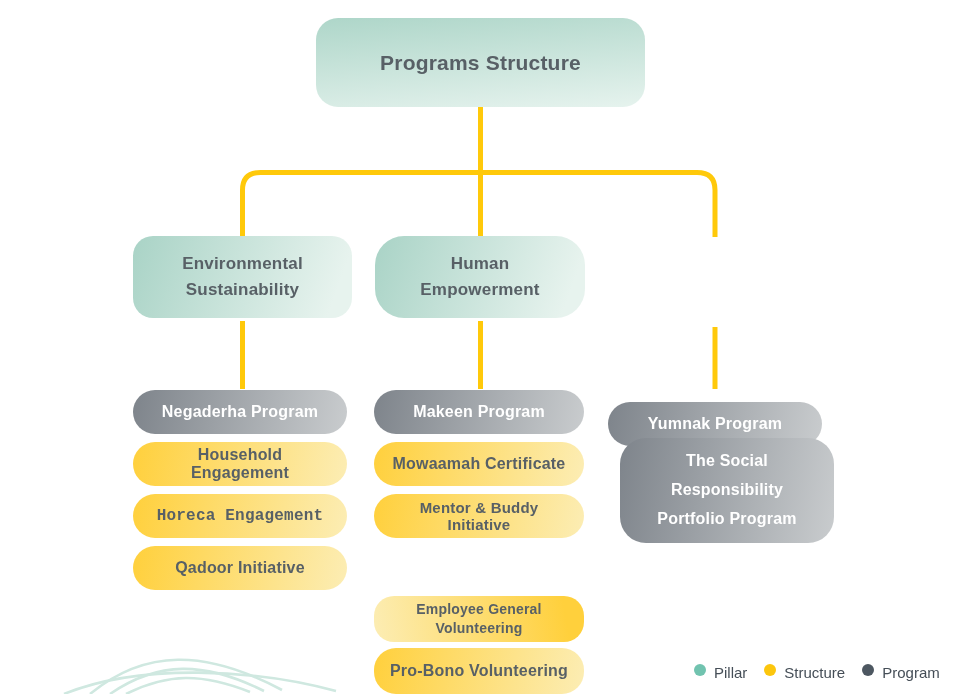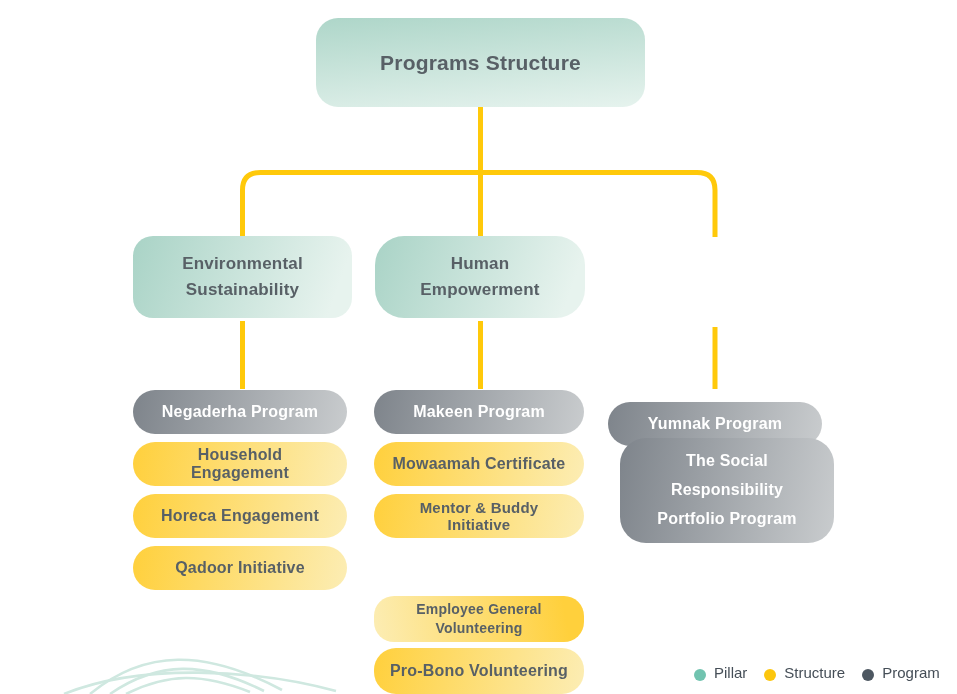--- a/index.html
+++ b/index.html
@@ -31,21 +31,21 @@
   }
   .initiative.rev{
     background:linear-gradient(260deg,#ffd03c 10%,#fcedb4 100%);
   }
   .two-line{font-size:14px;line-height:1.35;}
   .big-gray{border-radius:26px;line-height:1.8;}
   .legend{
     position:absolute;left:694px;top:664px;display:flex;align-items:center;gap:17px;
     font-size:15px;color:#454e57;font-weight:400;
   }
-  .legend-item{display:flex;align-items:flex-end;gap:8px;}
+  .legend-item{display:flex;align-items:flex-start;gap:8px;}
   .dot{width:12px;height:12px;border-radius:50%;display:inline-block;}
 </style>
 </head>
 <body>
 
 <div class="canvas">
 
   <svg class="layer" width="957" height="694">
     <g fill="none" stroke="#ffc90a" stroke-width="5">
       <path d="M480.5 107 L480.5 237"></path>
@@ -65,21 +65,21 @@
     </g>
   </svg>
 
   <div class="node root" style="left:316px;top:18px;width:329px;height:89px;">Programs Structure</div>
 
   <div class="node pillar" style="left:133px;top:236px;width:219px;height:82px;">Environmental Sustainability</div>
   <div class="node pillar" style="left:375px;top:236px;width:210px;height:82px;border-radius:29px;">Human Empowerment</div>
 
   <div class="node program" style="left:133px;top:390px;width:214px;height:44px;">Negaderha Program</div>
   <div class="node initiative" style="left:133px;top:442px;width:214px;height:44px;">Household Engagement</div>
-  <div class="node initiative" style="left:133px;top:494px;width:214px;height:44px;">Horeca Engagement</div>
+  <div class="node initiative" style="left:133px;top:494px;width:214px;height:44px;font-family:Liberation Mono, monospace;">Horeca Engagement</div>
   <div class="node initiative" style="left:133px;top:546px;width:214px;height:44px;">Qadoor Initiative</div>
 
   <div class="node program" style="left:374px;top:390px;width:210px;height:44px;">Makeen Program</div>
   <div class="node initiative" style="left:374px;top:494px;width:210px;height:44px;font-size:15px;">Mentor &amp; Buddy Initiative</div>
   <div class="node initiative" style="left:374px;top:442px;width:210px;height:44px;">Mowaamah Certificate</div>
   <div class="node initiative rev two-line" style="left:374px;top:596px;width:210px;height:46px;border-radius:20px;">Employee General Volunteering</div>
   <div class="node initiative" style="left:374px;top:648px;width:210px;height:46px;">Pro-Bono Volunteering</div>
 
   <div class="node program" style="left:608px;top:390px;width:214px;height:44px;margin-top:12px;">Yumnak Program</div>
   <div class="node program big-gray" style="left:608px;top:438px;width:214px;height:105px;padding:6px 28px;margin-left:12px;">The Social Responsibility Portfolio Program</div>

